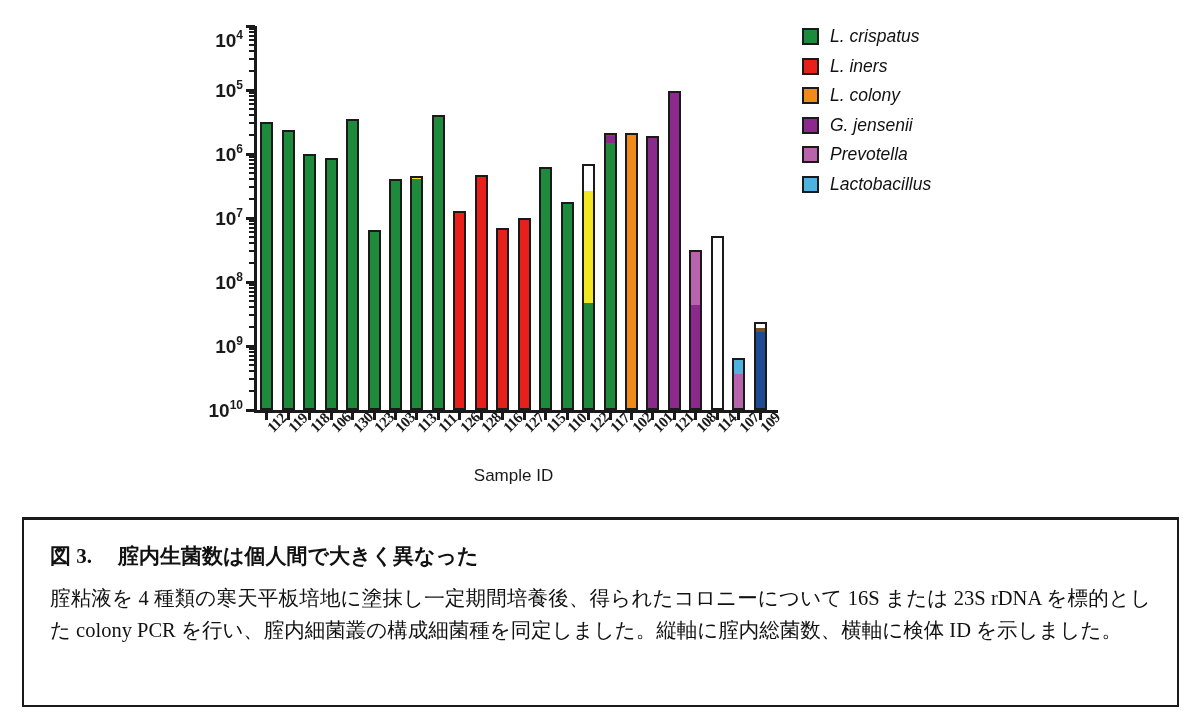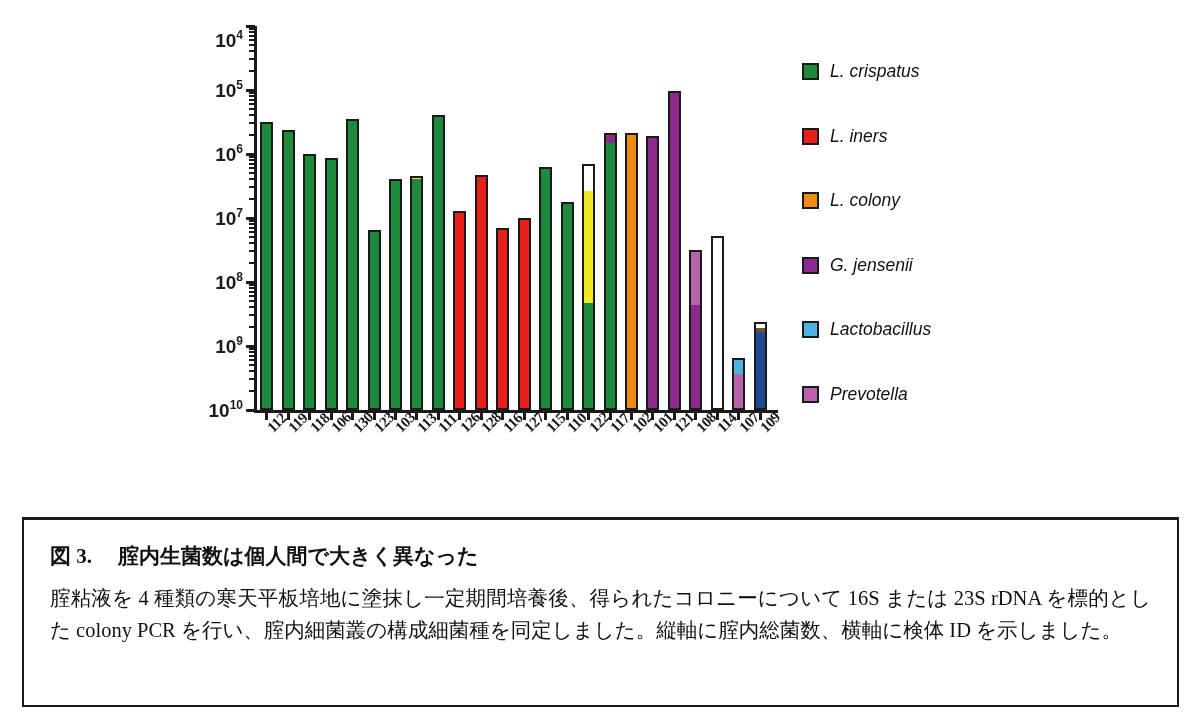--- a/index.html
+++ b/index.html
@@ -115,21 +115,20 @@
   
   #legend {
     position: absolute;
     left: 802px; top: 22px;
     width: 380px;
   }
   .legend-row {
     display: flex;
     align-items: center;
     height: 29.5px;
-    margin-top: 35px;
   }
   .swatch {
     width: 17px; height: 17px;
     border: 2.5px solid #1a1a1a;
     margin-right: 11px;
     flex: 0 0 auto;
   }
   .legend-text {
     font-size: 17.5px;
     font-family: "Liberation Sans", sans-serif;
@@ -370,45 +369,46 @@
         <div class="xlab" style="left: 436.896px;">108</div>
         <div class="xtick" style="left: 459.854px;"></div>
         <div class="xlab" style="left: 458.354px;">114</div>
         <div class="xtick" style="left: 481.312px;"></div>
         <div class="xlab" style="left: 479.812px;">107</div>
         <div class="xtick" style="left: 502.771px;"></div>
         <div class="xlab" style="left: 501.271px;">109</div>
       </div>
   </div>
 
+  <div id="xlabel">Sample ID</div>
 
   <div id="legend">
       <div class="legend-row">
         <span class="swatch" style="background: rgb(30, 138, 60);"></span>
         <span class="legend-text">L. crispatus</span>
       </div>
       <div class="legend-row">
         <span class="swatch" style="background: rgb(232, 32, 28);"></span>
         <span class="legend-text">L. iners</span>
       </div>
       <div class="legend-row">
         <span class="swatch" style="background: rgb(239, 140, 25);"></span>
         <span class="legend-text">L. colony</span>
       </div>
       <div class="legend-row">
         <span class="swatch" style="background: rgb(139, 42, 140);"></span>
         <span class="legend-text">G. jensenii</span>
       </div>
       <div class="legend-row">
+        <span class="swatch" style="background: rgb(183, 100, 172);"></span>
+        <span class="legend-text">Prevotella</span>
+      </div>
+      <div class="legend-row">
         <span class="swatch" style="background: rgb(79, 179, 224);"></span>
         <span class="legend-text">Lactobacillus</span>
-      </div>
-      <div class="legend-row">
-        <span class="swatch" style="background: rgb(183, 100, 172);"></span>
-        <span class="legend-text">Prevotella</span>
       </div>
     </div>
 </div>
 
 <div id="caption-box">
   <div id="caption-title">
     <span class="num">図 3.</span><span>腟内生菌数は個人間で大きく異なった</span>
   </div>
   <div id="caption-body">腟粘液を 4 種類の寒天平板培地に塗抹し一定期間培養後、得られたコロニーについて 16S または 23S rDNA を標的とした colony PCR を行い、腟内細菌叢の構成細菌種を同定しました。縦軸に腟内総菌数、横軸に検体 ID を示しました。</div>
 </div>

